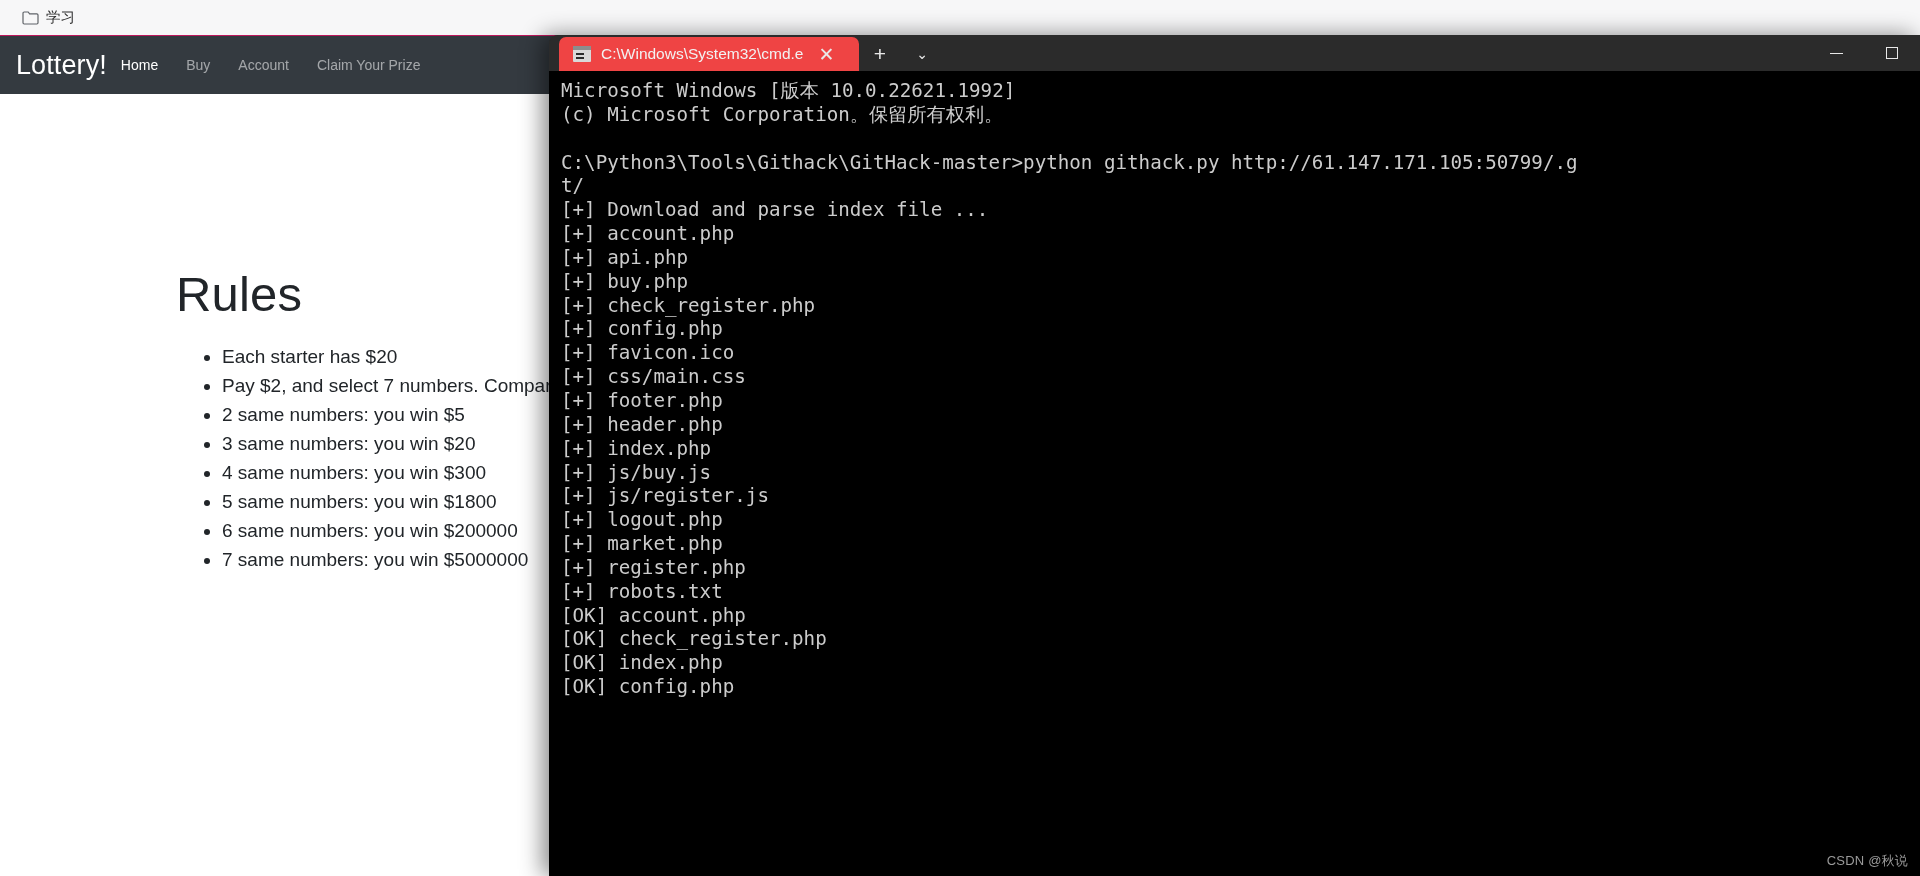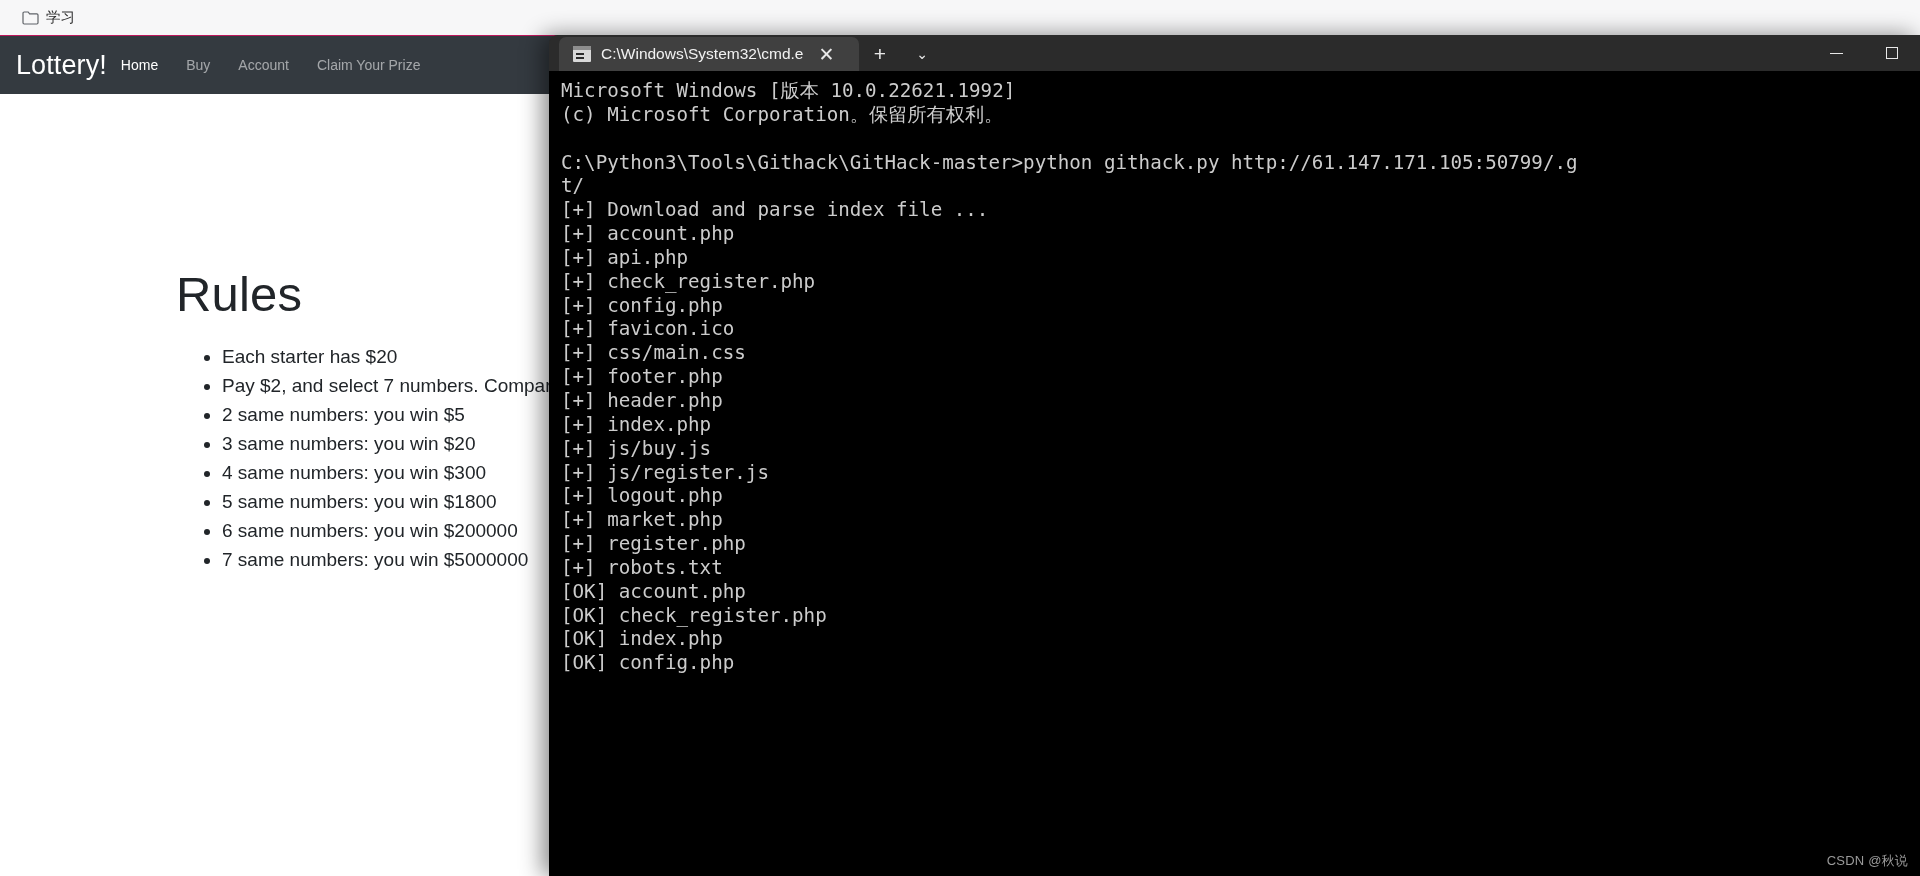--- a/index.html
+++ b/index.html
@@ -100,21 +100,21 @@
     position: relative;
     height: 36px;
     background: #2b2b2b;
     display: flex; align-items: flex-end;
     padding-left: 10px;
   }
   .term-tabstrip { display: flex; align-items: flex-end; height: 36px; }
   .term-tab {
     display: flex; align-items: center;
     height: 34px;
-    background: #404040;
+    background: #ef4444;
     border-top-left-radius: 7px;
     border-top-right-radius: 7px;
     padding: 0 10px 0 14px;
     gap: 10px;
     min-width: 300px;
   }
   .tab-ico {
     width: 18px; height: 16px;
     background: #d9d9d9;
     border-radius: 1px;
@@ -260,20 +260,21 @@
 
     <div class="term-body">
       <div class="term-line">Microsoft Windows [版本 10.0.22621.1992]</div>
       <div class="term-line">(c) Microsoft Corporation。保留所有权利。</div>
       <div class="term-line blank">&nbsp;</div>
       <div class="term-line">C:\Python3\Tools\Githack\GitHack-master&gt;python githack.py http://61.147.171.105:50799/.g</div>
       <div class="term-line">t/</div>
       <div class="term-line">[+] Download and parse index file ...</div>
       <div class="term-line">[+] account.php</div>
       <div class="term-line">[+] api.php</div>
+      <div class="term-line">[+] buy.php</div>
       <div class="term-line">[+] check_register.php</div>
       <div class="term-line">[+] config.php</div>
       <div class="term-line">[+] favicon.ico</div>
       <div class="term-line">[+] css/main.css</div>
       <div class="term-line">[+] footer.php</div>
       <div class="term-line">[+] header.php</div>
       <div class="term-line">[+] index.php</div>
       <div class="term-line">[+] js/buy.js</div>
       <div class="term-line">[+] js/register.js</div>
       <div class="term-line">[+] logout.php</div>

